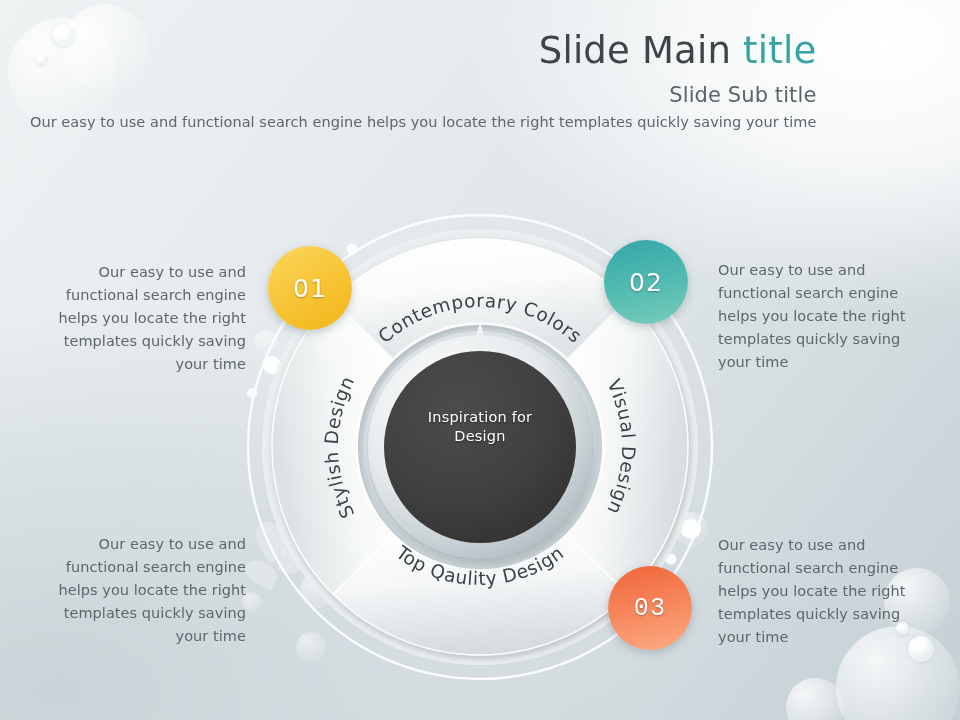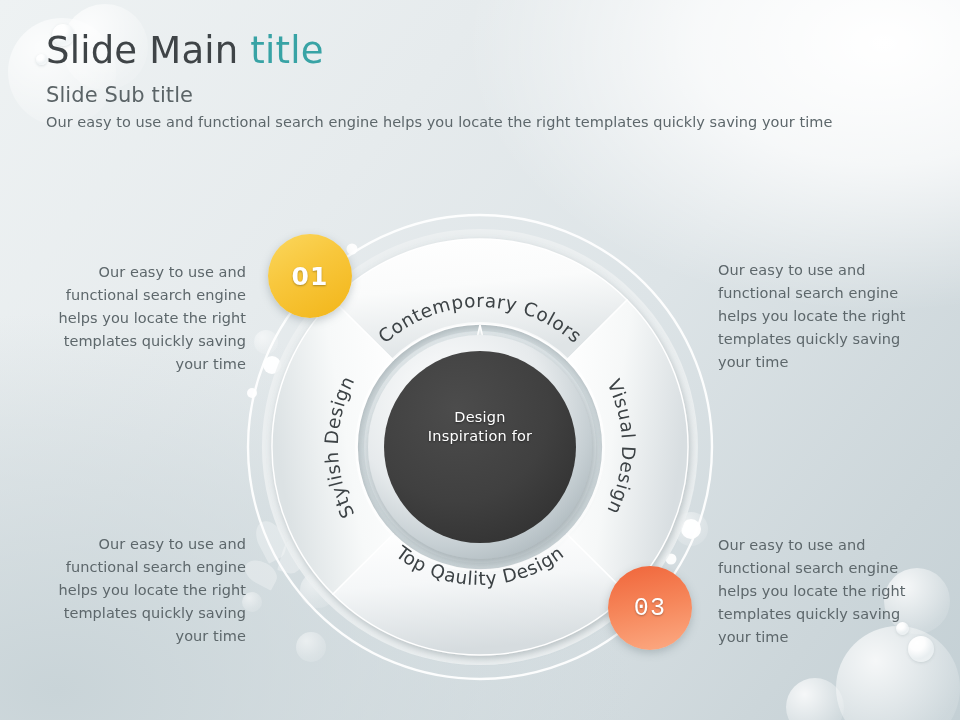--- a/index.html
+++ b/index.html
@@ -44,21 +44,21 @@
 
   
   .petal {
     position: absolute;
     background: rgba(255,255,255,0.30);
     border-radius: 50% 50% 50% 4%;
     pointer-events: none;
   }
 
   
-  #header { position: absolute; left: 46px; top: 30px; }
+  #header { position: absolute; left: 30px; top: 30px; text-align: right; }
   .main-title {
     font-size: 37px;
     letter-spacing: 0.2px;
     line-height: 1.12;
     color: #3f4447;
     font-weight: 400;
     white-space: nowrap;
   }
   .main-title .accent { color: #38a3a5; }
   .sub-title {
@@ -103,21 +103,21 @@
   }
   .badge::after {
     content: "";
     position: absolute;
     left: -13px; top: -13px;
     width: 110px; height: 110px;
     border-radius: 50%;
     background: radial-gradient(circle at 38% 30%, rgba(255,255,255,0.50) 0%, rgba(255,255,255,0.16) 60%, rgba(255,255,255,0.03) 100%);
     z-index: -1;
   }
-  #badge-01 { left: 268px; top: 234px; background: linear-gradient(150deg, #fbd75e 0%, #f8c73c 42%, #f2b518 100%); font-weight: bold; }
+  #badge-01 { left: 268px; top: 246px; background: linear-gradient(150deg, #fbd75e 0%, #f8c73c 42%, #f2b518 100%); }
   #badge-02 { left: 604px; top: 240px; background: linear-gradient(168deg, #35a6a8 0%, #4fb9b0 48%, #76ccba 100%); }
   #badge-03 { left: 608px; top: 566px; background: linear-gradient(168deg, #f0653a 0%, #f6865a 48%, #fcab84 100%); font-family: Liberation Mono, monospace; }
   #badge-04 { left: 272px; top: 570px; background: linear-gradient(168deg, #35a6a8 0%, #4fb9b0 48%, #76ccba 100%); }
 
   
   .copy {
     position: absolute;
     width: 200px;
     font-size: 14.5px;
     line-height: 1.58;
@@ -289,24 +289,27 @@
           <textPath href="#arc-bottom" startOffset="50%" text-anchor="middle">Top Qaulity Design</textPath>
         </text>
         <text>
           <textPath href="#arc-left" startOffset="50%" text-anchor="middle">Stylish Design</textPath>
         </text>
       </g>
     </svg>
   </div>
 
   <div id="hub-label">
+    <div>Inspiration for</div>
     <div>Design</div>
-    <div>Inspiration for</div>
   </div>
 
   <div class="badge" id="badge-01">
       <span>01</span>
+    </div>
+  <div class="badge" id="badge-02">
+      <span>02</span>
     </div>
   <div class="badge" id="badge-03">
       <span>03</span>
     </div>
 
 </div>
 
 </body></html>

